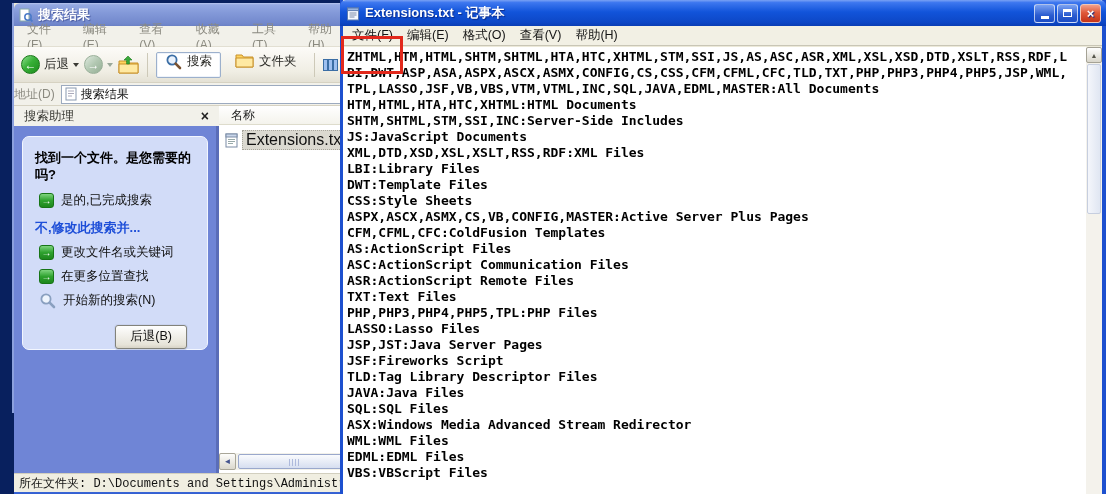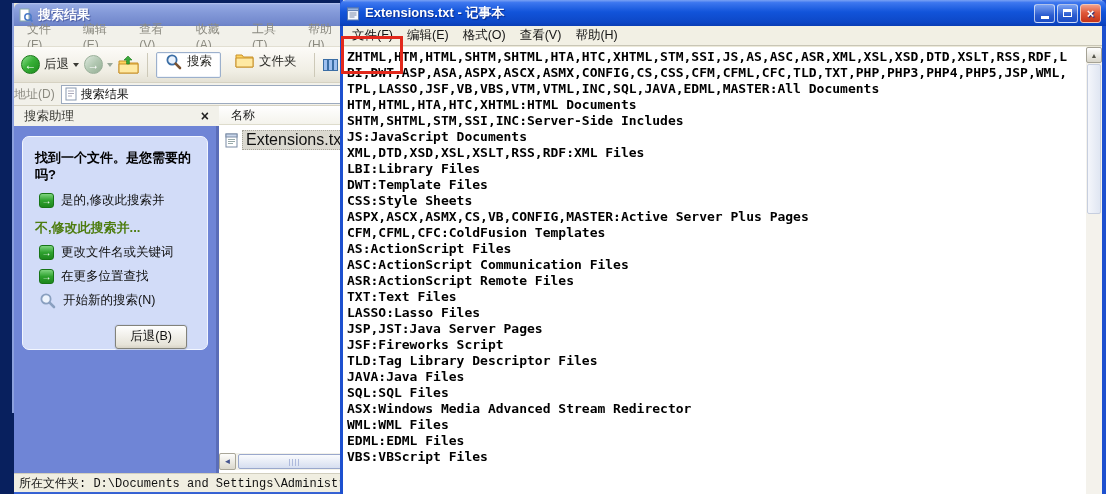--- a/index.html
+++ b/index.html
@@ -36,21 +36,21 @@
   .assistant { position:absolute; left:0; top:0; width:205px; height:367px; }
   .as-head { position:absolute; left:0; top:0; right:0; height:20px; background:#f2f1ea; display:flex; align-items:center; padding:0 10px; font-size:12.5px; color:#3a3a34; }
   .as-close { margin-left:auto; font-weight:bold; font-size:14px; color:#222; line-height:1; cursor:default; }
   .g-x::before { content:"×"; }
   .as-blue { position:absolute; left:0; top:20px; right:0; bottom:0; background:#6f85d6; border-right:3px solid #5a6db8; }
   .as-panel { margin:10px 8px 0 8px; height:214px; background:#d2dcf8; border:1px solid #f2f6ff; border-radius:7px; padding:12px 10px 0 12px; }
   .as-q { font-size:13px; font-weight:bold; color:#000; line-height:17px; margin-bottom:9px; }
   .as-link { display:flex; align-items:center; gap:7px; margin:7px 0 7px 4px; font-size:12.5px; color:#101010; }
   .green-sq { width:15px; height:15px; border-radius:3px; background:linear-gradient(180deg,#7ed47e 0%,#2fa22f 50%,#1d871d 100%); border:1px solid #177517; display:grid; place-items:center; color:#fff; font-size:10px; font-weight:bold; line-height:1; flex:0 0 auto; }
   .g-green::before { content:"→"; }
-  .as-sub { font-size:13px; font-weight:bold; color:#4d7c0f; margin:10px 0 6px 0; }
+  .as-sub { font-size:13px; font-weight:bold; color:#1d4ed8; margin:10px 0 6px 0; }
   .as-backbtn { display:block; margin:16px 10px 0 auto; padding:2px 14px 3px 14px; font-size:12.5px; color:#111;
     background:linear-gradient(180deg,#fefefe,#e6e3d8 85%,#d8d4c6); border:1px solid #82827a; border-radius:3px; box-shadow:0 0 0 1px #c8d2ee; font-family:inherit; }
 
   .filelist { position:absolute; left:205px; top:0; right:0; bottom:0; background:#fff; }
   .col-h { height:19px; background:linear-gradient(180deg,#ffffff,#f4f3ec); border-bottom:1px solid #dedccc; padding-left:12px; font-size:12px; color:#222; display:flex; align-items:center; }
   .file-item { display:inline-flex; align-items:center; gap:4px; margin:5px 0 0 6px; }
   .file-name { background:#dbd9d0; border:1px dotted #a8a69c; padding:0 3px; font-size:16px; color:#111; }
   .hscroll { position:absolute; left:0; bottom:3px; right:0; height:17px; background:#f2f1ea; display:flex; }
   .sbtn { width:17px; height:17px; background:linear-gradient(180deg,#fdfdfb,#dbd8cd); border:1px solid #a9a698; border-radius:2px; display:grid; place-items:center; font-size:8px; color:#44548e; }
   .g-left::before { content:"◄"; }
@@ -173,21 +173,21 @@
     <div class="assistant">
       <div class="as-head">
         <span>搜索助理</span>
         <span class="as-close g-x"></span>
       </div>
       <div class="as-blue">
         <div class="as-panel">
           <div class="as-q">找到一个文件。是您需要的吗?</div>
           <div class="as-link">
             <span class="green-sq g-green"></span>
-            <span>是的,修改此搜索并</span>
+            <span>是的,已完成搜索</span>
           </div>
           <div class="as-sub">不,修改此搜索并...</div>
           <div class="as-link">
             <span class="green-sq g-green"></span>
             <span>更改文件名或关键词</span>
           </div>
           <div class="as-link">
             <span class="green-sq g-green"></span>
             <span>在更多位置查找</span>
           </div>
@@ -265,20 +265,21 @@
       <div class="tline">XML,DTD,XSD,XSL,XSLT,RSS,RDF:XML Files</div>
       <div class="tline">LBI:Library Files</div>
       <div class="tline">DWT:Template Files</div>
       <div class="tline">CSS:Style Sheets</div>
       <div class="tline">ASPX,ASCX,ASMX,CS,VB,CONFIG,MASTER:Active Server Plus Pages</div>
       <div class="tline">CFM,CFML,CFC:ColdFusion Templates</div>
       <div class="tline">AS:ActionScript Files</div>
       <div class="tline">ASC:ActionScript Communication Files</div>
       <div class="tline">ASR:ActionScript Remote Files</div>
       <div class="tline">TXT:Text Files</div>
+      <div class="tline">PHP,PHP3,PHP4,PHP5,TPL:PHP Files</div>
       <div class="tline">LASSO:Lasso Files</div>
       <div class="tline">JSP,JST:Java Server Pages</div>
       <div class="tline">JSF:Fireworks Script</div>
       <div class="tline">TLD:Tag Library Descriptor Files</div>
       <div class="tline">JAVA:Java Files</div>
       <div class="tline">SQL:SQL Files</div>
       <div class="tline">ASX:Windows Media Advanced Stream Redirector</div>
       <div class="tline">WML:WML Files</div>
       <div class="tline">EDML:EDML Files</div>
       <div class="tline">VBS:VBScript Files</div>

